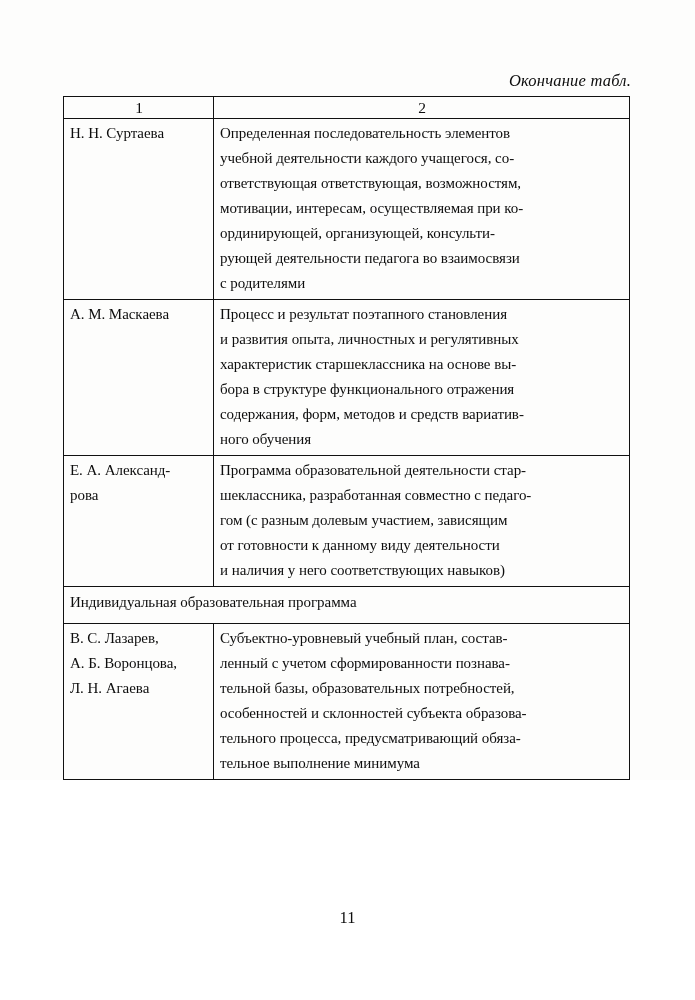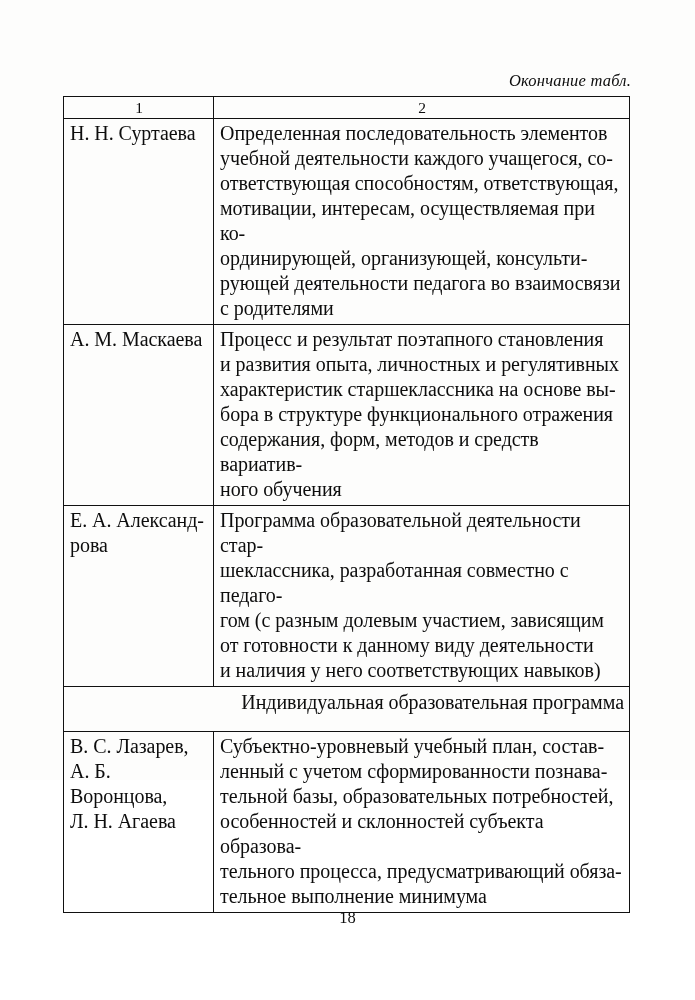--- a/index.html
+++ b/index.html
@@ -43,21 +43,21 @@
   }
   table.doc-table {
     border-collapse: collapse;
     width: 566px;
     table-layout: fixed;
   }
   table.doc-table td {
     border: 1.4px solid #111111;
     vertical-align: top;
     padding: 2px 5px 3px 6px;
-    font-size: 20px;
+    font-size: 15px;
     line-height: 25px;
     letter-spacing: -0.05px;
   }
   col.c1 { width: 150px; }
   col.c2 { width: 416px; }
 
   td.col-a {
     padding-left: 7px;
     white-space: pre-line;
   }
@@ -68,24 +68,24 @@
 
   tr.head-row td {
     text-align: center;
     padding-top: 0px;
     padding-bottom: 0px;
     line-height: 21px;
     font-size: 15.5px;
   }
 
   tr.span-row td {
-    text-align: right;
+    text-align: left;
     line-height: 25px;
     padding-top: 3px;
-    padding-bottom: 16px;
+    padding-bottom: 8px;
   }
 
   
   .folio {
     position: absolute;
     top: 908px;
     left: 0;
     width: 695px;
     text-align: center;
     font-size: 16.5px;
@@ -108,21 +108,21 @@
 
         <tr class="head-row">
           <td class="col-a">1</td>
           <td class="col-b">2</td>
         </tr>
 
         <tr>
           <td class="col-a">Н. Н. Суртаева</td>
           <td class="col-b">Определенная последовательность элементов
 учебной деятельности каждого учащегося, со-
-ответствующая способностям, ответствующая,
+ответствующая ответствующая, возможностям,
 мотивации, интересам, осуществляемая при ко-
 ординирующей, организующей, консульти-
 рующей деятельности педагога во взаимосвязи
 с родителями</td>
         </tr>
 
 
         <tr>
           <td class="col-a">А. М. Маскаева</td>
           <td class="col-b">Процесс и результат поэтапного становления
@@ -158,15 +158,15 @@
 тельной базы, образовательных потребностей,
 особенностей и склонностей субъекта образова-
 тельного процесса, предусматривающий обяза-
 тельное выполнение минимума</td>
         </tr>
 
       </tbody>
     </table>
   </div>
 
-  <div class="folio">18</div>
+  <div class="folio">11</div>
 
 </div>
 
 </body></html>

